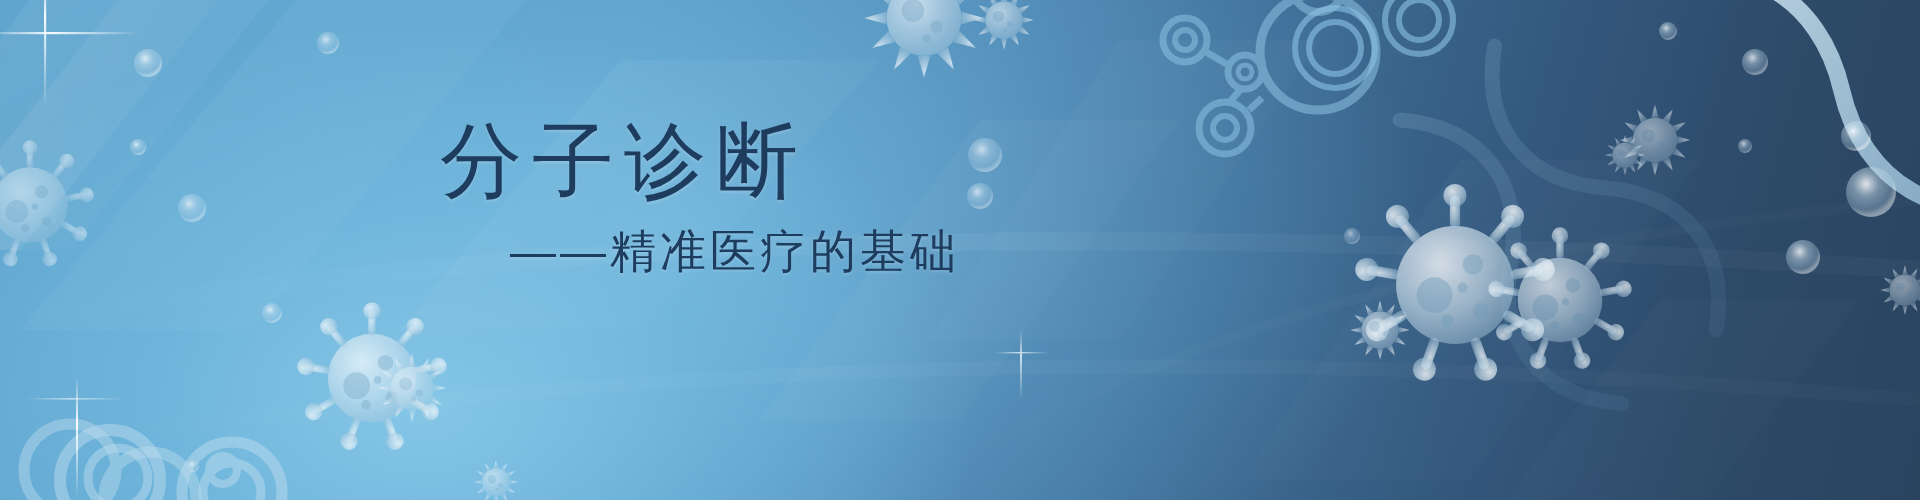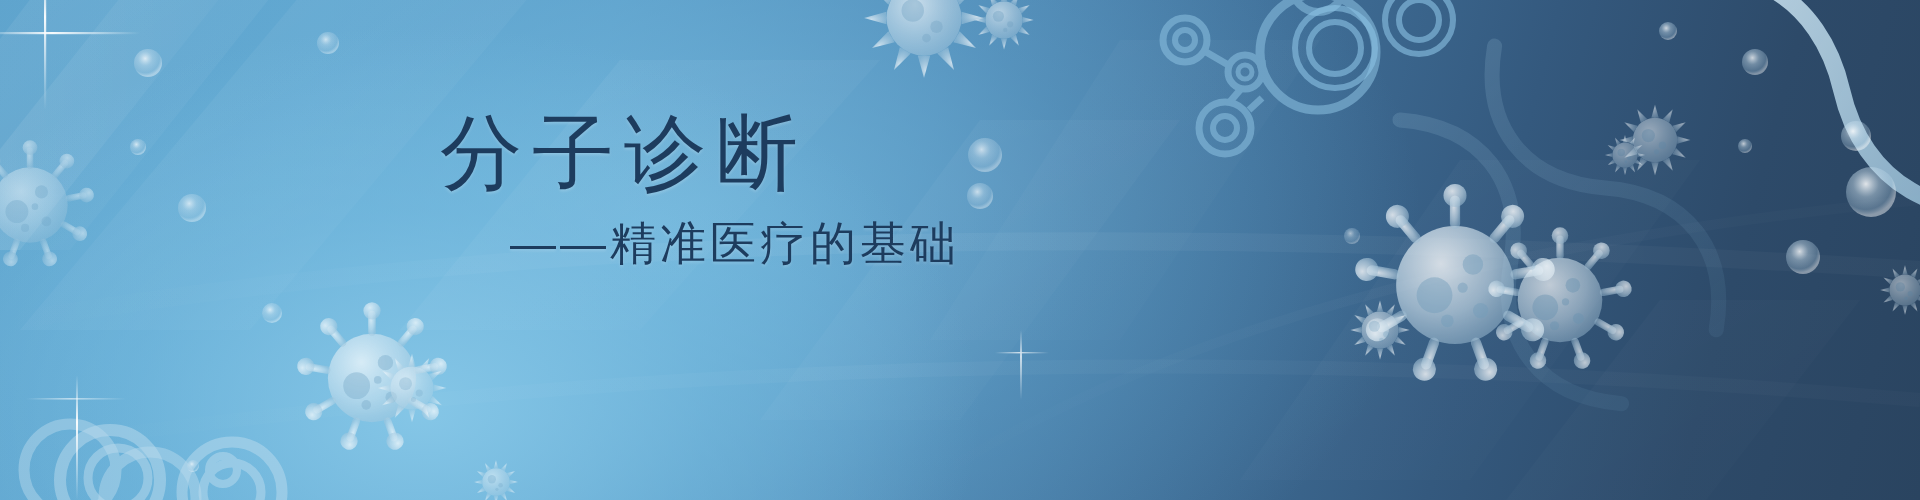--- a/index.html
+++ b/index.html
@@ -9,21 +9,21 @@
     background:
       radial-gradient(ellipse 900px 620px at 22% 82%, rgba(135,200,232,0.95) 0%, rgba(120,190,226,0.55) 32%, rgba(100,172,214,0.0) 62%),
       radial-gradient(ellipse 1100px 700px at 34% 45%, rgba(116,185,222,0.85) 0%, rgba(104,174,214,0.35) 40%, rgba(90,160,205,0.0) 70%),
       linear-gradient(105deg,#5fa4cd 0%, #5ea5cf 16%, #5b9dc8 30%, #4f88b4 47%, #3f6e97 63%, #34597e 76%, #2d4a69 88%, #2a4460 100%);
   }
   .layer{position:absolute;inset:0;}
   svg{display:block;}
 
   
   .textwrap{
-    position:absolute;left:440px;top:112px;width:700px;height:220px;
+    position:absolute;left:440px;top:120px;width:700px;height:220px;
     z-index:40;
   }
   .title{
     font-size:82px;line-height:1;letter-spacing:10px;
     color:#1d3c5e;font-weight:400;
     text-shadow:0 2px 3px rgba(255,255,255,0.18);
     margin:0;padding:0;
   }
   .subtitle{
     margin:26px 8px 0 0;padding:0;text-align:right;width:520px;

